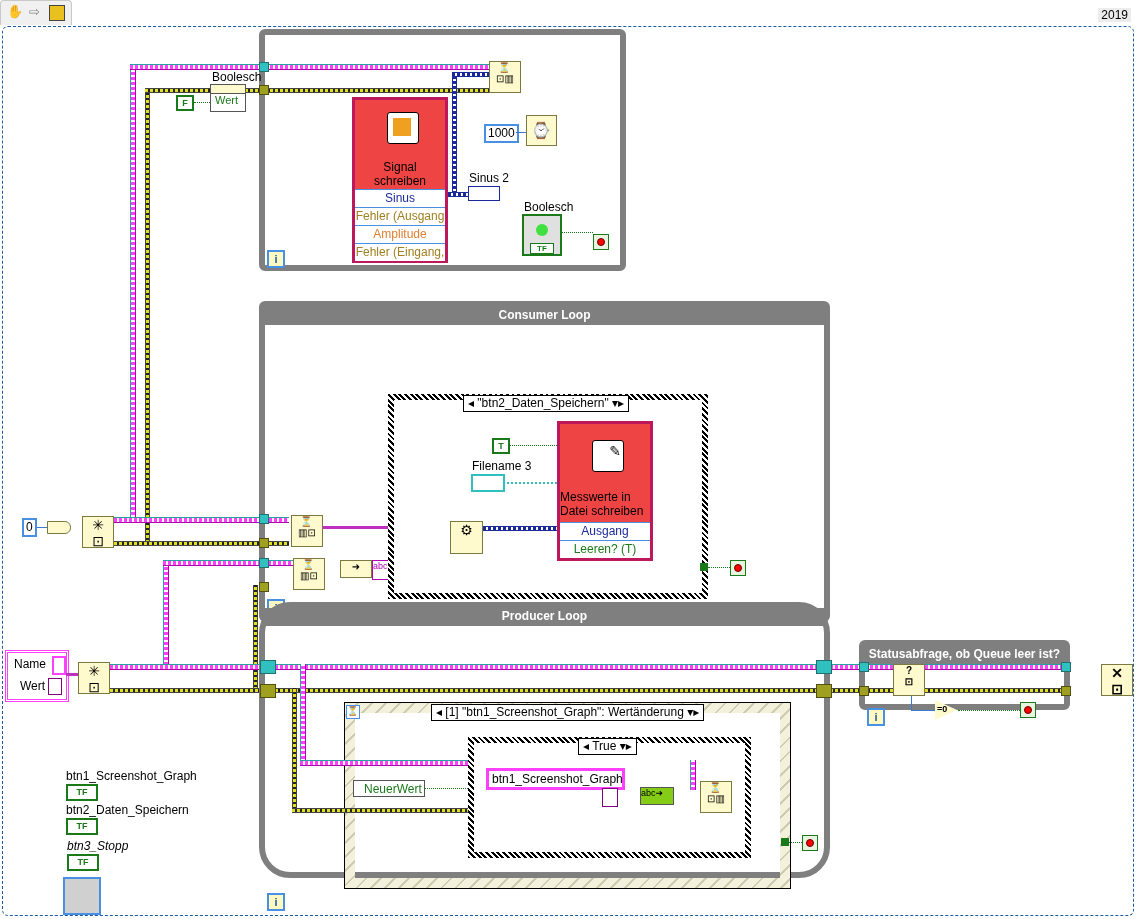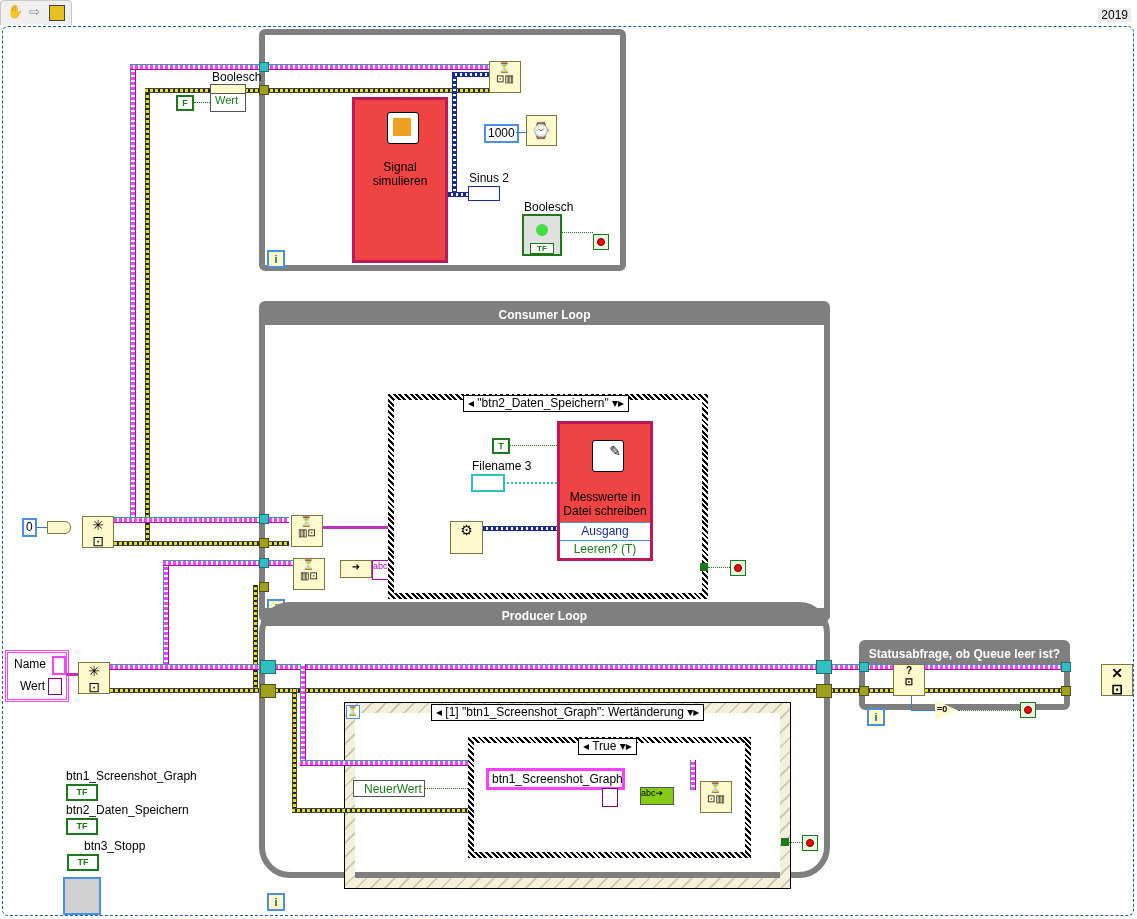--- a/index.html
+++ b/index.html
@@ -70,21 +70,27 @@
 <div class="wire w-green" style="left:194px;top:102px;width:16px;"></div>
 
 <div class="abs node" style="left:489px;top:61px;width:32px;height:32px;">⏳<br>⊡▥</div>
 
 <div class="abs express" style="left:352px;top:97px;width:96px;height:166px;">
   <div class="abs" style="left:32px;top:12px;width:30px;height:30px;background:#fff;border:1px solid #000;border-radius:3px;">
     <div style="margin:5px;width:18px;height:18px;background:#f0a020;"></div>
   </div>
   <div style="position:absolute;top:60px;width:100%;text-align:center;font-size:12px;">
     <div>Signal</div>
-    <div>simulieren</div>
+    <div>schreiben</div>
+  </div>
+  <div style="position:absolute;top:89px;width:100%;">
+    <div class="exrow" style="color:#1a2a9a">Sinus</div>
+    <div class="exrow" style="color:#a08020">Fehler (Ausgang</div>
+    <div class="exrow" style="color:#e08030">Amplitude</div>
+    <div class="exrow" style="color:#a08020">Fehler (Eingang,</div>
   </div>
 </div>
 <div class="wire w-blue-v" style="left:452px;top:72px;height:122px;"></div>
 <div class="wire w-blue" style="left:452px;top:72px;width:37px;"></div>
 <div class="wire w-blue" style="left:448px;top:192px;width:20px;"></div>
 <div class="abs lbl" style="left:469px;top:171px;">Sinus 2</div>
 <div class="abs" style="left:468px;top:186px;width:30px;height:13px;border:1px solid #1a2a9a;background:#fff;"></div>
 
 <div class="abs const-num" style="left:484px;top:124px;">1000</div>
 <div class="wire w-lblue" style="left:516px;top:132px;width:10px;"></div>
@@ -130,21 +136,21 @@
 <div class="abs lbl" style="left:472px;top:459px;">Filename 3</div>
 <div class="abs" style="left:471px;top:474px;width:30px;height:14px;border:2px solid #30c0c0;background:#fff;"></div>
 <div class="wire" style="left:503px;top:482px;width:54px;height:0;border-top:2px dotted #30c0c0;"></div>
 <div class="abs node" style="left:450px;top:521px;width:33px;height:33px;font-size:14px;">⚙</div>
 <div class="wire w-blue" style="left:483px;top:526px;width:74px;"></div>
 
 <div class="abs express" style="left:557px;top:421px;width:96px;height:140px;">
   <div class="abs" style="left:32px;top:16px;width:30px;height:30px;background:#fff;border:1px solid #000;border-radius:3px;">
     <div style="position:absolute;right:2px;top:2px;font-size:14px;">✎</div>
   </div>
-  <div style="position:absolute;top:66px;width:100%;text-align:center;font-size:12px;">
+  <div style="position:absolute;top:66px;width:100%;text-align:left;font-size:12px;">
     <div>Messwerte in</div>
     <div>Datei schreiben</div>
   </div>
   <div style="position:absolute;top:98px;width:100%;">
     <div class="exrow" style="color:#1a2a9a">Ausgang</div>
     <div class="exrow" style="color:#1a7a1a">Leeren? (T)</div>
   </div>
 </div>
 <div class="abs" style="left:700px;top:563px;width:8px;height:8px;background:#1a7a1a;"></div>
 <div class="wire w-green" style="left:708px;top:567px;width:22px;"></div>
@@ -207,15 +213,15 @@
 <div class="abs" style="left:937px;top:704px;font-size:9px;font-weight:bold;">=0</div>
 <div class="wire w-green" style="left:958px;top:710px;width:62px;"></div>
 <div class="abs stopbtn" style="left:1020px;top:702px;"></div>
 <div class="abs iter" style="left:867px;top:708px;">i</div>
 <div class="abs node" style="left:1101px;top:664px;width:32px;height:32px;font-weight:bold;font-size:14px;">✕<br>⊡</div>
 
 <div class="abs lbl" style="left:66px;top:769px;">btn1_Screenshot_Graph</div>
 <div class="abs tf" style="left:66px;top:784px;">TF</div>
 <div class="abs lbl" style="left:66px;top:803px;">btn2_Daten_Speichern</div>
 <div class="abs tf" style="left:66px;top:818px;">TF</div>
-<div class="abs lbl" style="left:84px;top:839px;">btn3_Stopp</div>
+<div class="abs lbl" style="left:67px;top:839px;font-style:italic;">btn3_Stopp</div>
 <div class="abs tf" style="left:67px;top:854px;">TF</div>
 <div class="abs" style="left:63px;top:877px;width:34px;height:34px;border:2px solid #4a90e2;background:#d0d0d0;"></div>
 
 </body></html>

